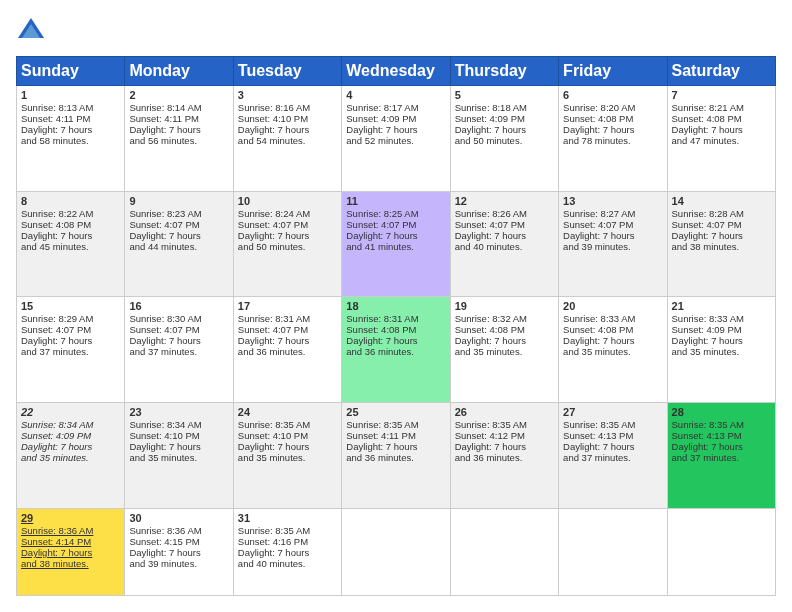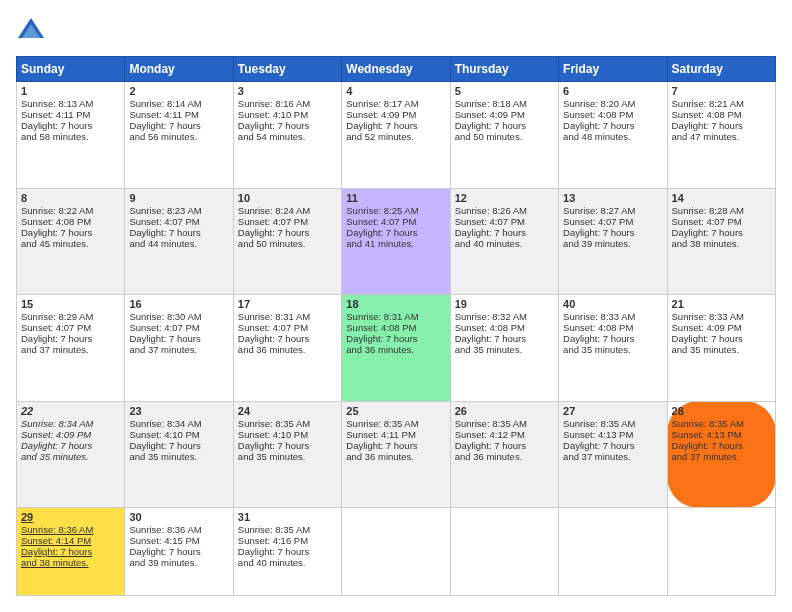--- a/index.html
+++ b/index.html
@@ -61,21 +61,21 @@
     }
     .calendar {
       flex: 1;
       border-collapse: collapse;
       width: 100%;
       table-layout: fixed;
     }
     .calendar th {
       background: #2563c7;
       color: #fff;
-      font-size: 12px;
+      font-size: 16px;
       font-weight: bold;
       padding: 5px 4px;
       text-align: left;
       border: 1px solid #1e50a0;
     }
     .calendar td {
       border: 1px solid #ccc;
       vertical-align: top;
       padding: 3px 4px;
       font-size: 9.5px;
@@ -135,49 +135,49 @@
           <th>Saturday</th>
         </tr>
     </thead>
     <tbody id="calendar-body">
     <tr>
           <td style="background: rgb(255, 255, 255);"><span class="day-num">1</span><span>Sunrise: 8:13 AM</span><br><span>Sunset: 4:11 PM</span><br><span>Daylight: 7 hours</span><br><span>and 58 minutes.</span></td>
           <td style="background: rgb(255, 255, 255);"><span class="day-num">2</span><span>Sunrise: 8:14 AM</span><br><span>Sunset: 4:11 PM</span><br><span>Daylight: 7 hours</span><br><span>and 56 minutes.</span></td>
           <td style="background: rgb(255, 255, 255);"><span class="day-num">3</span><span>Sunrise: 8:16 AM</span><br><span>Sunset: 4:10 PM</span><br><span>Daylight: 7 hours</span><br><span>and 54 minutes.</span></td>
           <td style="background: rgb(255, 255, 255);"><span class="day-num">4</span><span>Sunrise: 8:17 AM</span><br><span>Sunset: 4:09 PM</span><br><span>Daylight: 7 hours</span><br><span>and 52 minutes.</span></td>
           <td style="background: rgb(255, 255, 255);"><span class="day-num">5</span><span>Sunrise: 8:18 AM</span><br><span>Sunset: 4:09 PM</span><br><span>Daylight: 7 hours</span><br><span>and 50 minutes.</span></td>
-          <td style="background: rgb(255, 255, 255);"><span class="day-num">6</span><span>Sunrise: 8:20 AM</span><br><span>Sunset: 4:08 PM</span><br><span>Daylight: 7 hours</span><br><span>and 48 minutes.</span></td>
+          <td style="background: rgb(255, 255, 255);"><span class="day-num">6</span><span>Sunrise: 8:20 AM</span><br><span>Sunset: 4:08 PM</span><br><span>Daylight: 7 hours</span><br><span>and 78 minutes.</span></td>
           <td style="background: rgb(255, 255, 255);"><span class="day-num">7</span><span>Sunrise: 8:21 AM</span><br><span>Sunset: 4:08 PM</span><br><span>Daylight: 7 hours</span><br><span>and 47 minutes.</span></td>
         </tr>
         <tr>
           <td style="background: rgb(240, 240, 240);"><span class="day-num">8</span><span>Sunrise: 8:22 AM</span><br><span>Sunset: 4:08 PM</span><br><span>Daylight: 7 hours</span><br><span>and 45 minutes.</span></td>
           <td style="background: rgb(240, 240, 240);"><span class="day-num">9</span><span>Sunrise: 8:23 AM</span><br><span>Sunset: 4:07 PM</span><br><span>Daylight: 7 hours</span><br><span>and 44 minutes.</span></td>
           <td style="background: rgb(240, 240, 240);"><span class="day-num">10</span><span>Sunrise: 8:24 AM</span><br><span>Sunset: 4:07 PM</span><br><span>Daylight: 7 hours</span><br><span>and 50 minutes.</span></td>
           <td style="background: #c4b5fd;"><span class="day-num">11</span><span>Sunrise: 8:25 AM</span><br><span>Sunset: 4:07 PM</span><br><span>Daylight: 7 hours</span><br><span>and 41 minutes.</span></td>
           <td style="background: rgb(240, 240, 240);"><span class="day-num">12</span><span>Sunrise: 8:26 AM</span><br><span>Sunset: 4:07 PM</span><br><span>Daylight: 7 hours</span><br><span>and 40 minutes.</span></td>
           <td style="background: rgb(240, 240, 240);"><span class="day-num">13</span><span>Sunrise: 8:27 AM</span><br><span>Sunset: 4:07 PM</span><br><span>Daylight: 7 hours</span><br><span>and 39 minutes.</span></td>
           <td style="background: rgb(240, 240, 240);"><span class="day-num">14</span><span>Sunrise: 8:28 AM</span><br><span>Sunset: 4:07 PM</span><br><span>Daylight: 7 hours</span><br><span>and 38 minutes.</span></td>
         </tr>
         <tr>
           <td style="background: rgb(255, 255, 255);"><span class="day-num">15</span><span>Sunrise: 8:29 AM</span><br><span>Sunset: 4:07 PM</span><br><span>Daylight: 7 hours</span><br><span>and 37 minutes.</span></td>
           <td style="background: rgb(255, 255, 255);"><span class="day-num">16</span><span>Sunrise: 8:30 AM</span><br><span>Sunset: 4:07 PM</span><br><span>Daylight: 7 hours</span><br><span>and 37 minutes.</span></td>
           <td style="background: rgb(255, 255, 255);"><span class="day-num">17</span><span>Sunrise: 8:31 AM</span><br><span>Sunset: 4:07 PM</span><br><span>Daylight: 7 hours</span><br><span>and 36 minutes.</span></td>
           <td style="background: #86efac;"><span class="day-num">18</span><span>Sunrise: 8:31 AM</span><br><span>Sunset: 4:08 PM</span><br><span>Daylight: 7 hours</span><br><span>and 36 minutes.</span></td>
           <td style="background: rgb(255, 255, 255);"><span class="day-num">19</span><span>Sunrise: 8:32 AM</span><br><span>Sunset: 4:08 PM</span><br><span>Daylight: 7 hours</span><br><span>and 35 minutes.</span></td>
-          <td style="background: rgb(255, 255, 255);"><span class="day-num">40</span><span>Sunrise: 8:33 AM</span><br><span>Sunset: 4:08 PM</span><br><span>Daylight: 7 hours</span><br><span>and 35 minutes.</span></td>
+          <td style="background: rgb(255, 255, 255);"><span class="day-num">20</span><span>Sunrise: 8:33 AM</span><br><span>Sunset: 4:08 PM</span><br><span>Daylight: 7 hours</span><br><span>and 35 minutes.</span></td>
           <td style="background: rgb(255, 255, 255);"><span class="day-num">21</span><span>Sunrise: 8:33 AM</span><br><span>Sunset: 4:09 PM</span><br><span>Daylight: 7 hours</span><br><span>and 35 minutes.</span></td>
         </tr>
         <tr>
           <td style="background: rgb(240, 240, 240); font-style: italic;"><span class="day-num">22</span><span>Sunrise: 8:34 AM</span><br><span>Sunset: 4:09 PM</span><br><span>Daylight: 7 hours</span><br><span>and 35 minutes.</span></td>
           <td style="background: rgb(240, 240, 240);"><span class="day-num">23</span><span>Sunrise: 8:34 AM</span><br><span>Sunset: 4:10 PM</span><br><span>Daylight: 7 hours</span><br><span>and 35 minutes.</span></td>
           <td style="background: rgb(240, 240, 240); margin-left: 47px;"><span class="day-num">24</span><span>Sunrise: 8:35 AM</span><br><span>Sunset: 4:10 PM</span><br><span>Daylight: 7 hours</span><br><span>and 35 minutes.</span></td>
           <td style="background: rgb(240, 240, 240);"><span class="day-num">25</span><span>Sunrise: 8:35 AM</span><br><span>Sunset: 4:11 PM</span><br><span>Daylight: 7 hours</span><br><span>and 36 minutes.</span></td>
           <td style="background: rgb(240, 240, 240);"><span class="day-num">26</span><span>Sunrise: 8:35 AM</span><br><span>Sunset: 4:12 PM</span><br><span>Daylight: 7 hours</span><br><span>and 36 minutes.</span></td>
           <td style="background: rgb(240, 240, 240);"><span class="day-num">27</span><span>Sunrise: 8:35 AM</span><br><span>Sunset: 4:13 PM</span><br><span>Daylight: 7 hours</span><br><span>and 37 minutes.</span></td>
-          <td style="background: #f97316; border-radius: 32px;"><span class="day-num">28</span><span>Sunrise: 8:35 AM</span><br><span>Sunset: 4:13 PM</span><br><span>Daylight: 7 hours</span><br><span>and 37 minutes.</span></td>
+          <td style="background: #22c55e;"><span class="day-num">28</span><span>Sunrise: 8:35 AM</span><br><span>Sunset: 4:13 PM</span><br><span>Daylight: 7 hours</span><br><span>and 37 minutes.</span></td>
         </tr>
         <tr class="last-row">
           <td style="background: #fde047; text-decoration: underline;"><span class="day-num">29</span><span>Sunrise: 8:36 AM</span><br><span>Sunset: 4:14 PM</span><br><span>Daylight: 7 hours</span><br><span>and 38 minutes.</span></td>
           <td style="background: rgb(255, 255, 255);"><span class="day-num">30</span><span>Sunrise: 8:36 AM</span><br><span>Sunset: 4:15 PM</span><br><span>Daylight: 7 hours</span><br><span>and 39 minutes.</span></td>
           <td style="background: rgb(255, 255, 255);"><span class="day-num">31</span><span>Sunrise: 8:35 AM</span><br><span>Sunset: 4:16 PM</span><br><span>Daylight: 7 hours</span><br><span>and 40 minutes.</span></td>
           <td class="empty-cell"></td>
           <td class="empty-cell"></td>
           <td class="empty-cell"></td>
           <td class="empty-cell"></td>
         </tr>

